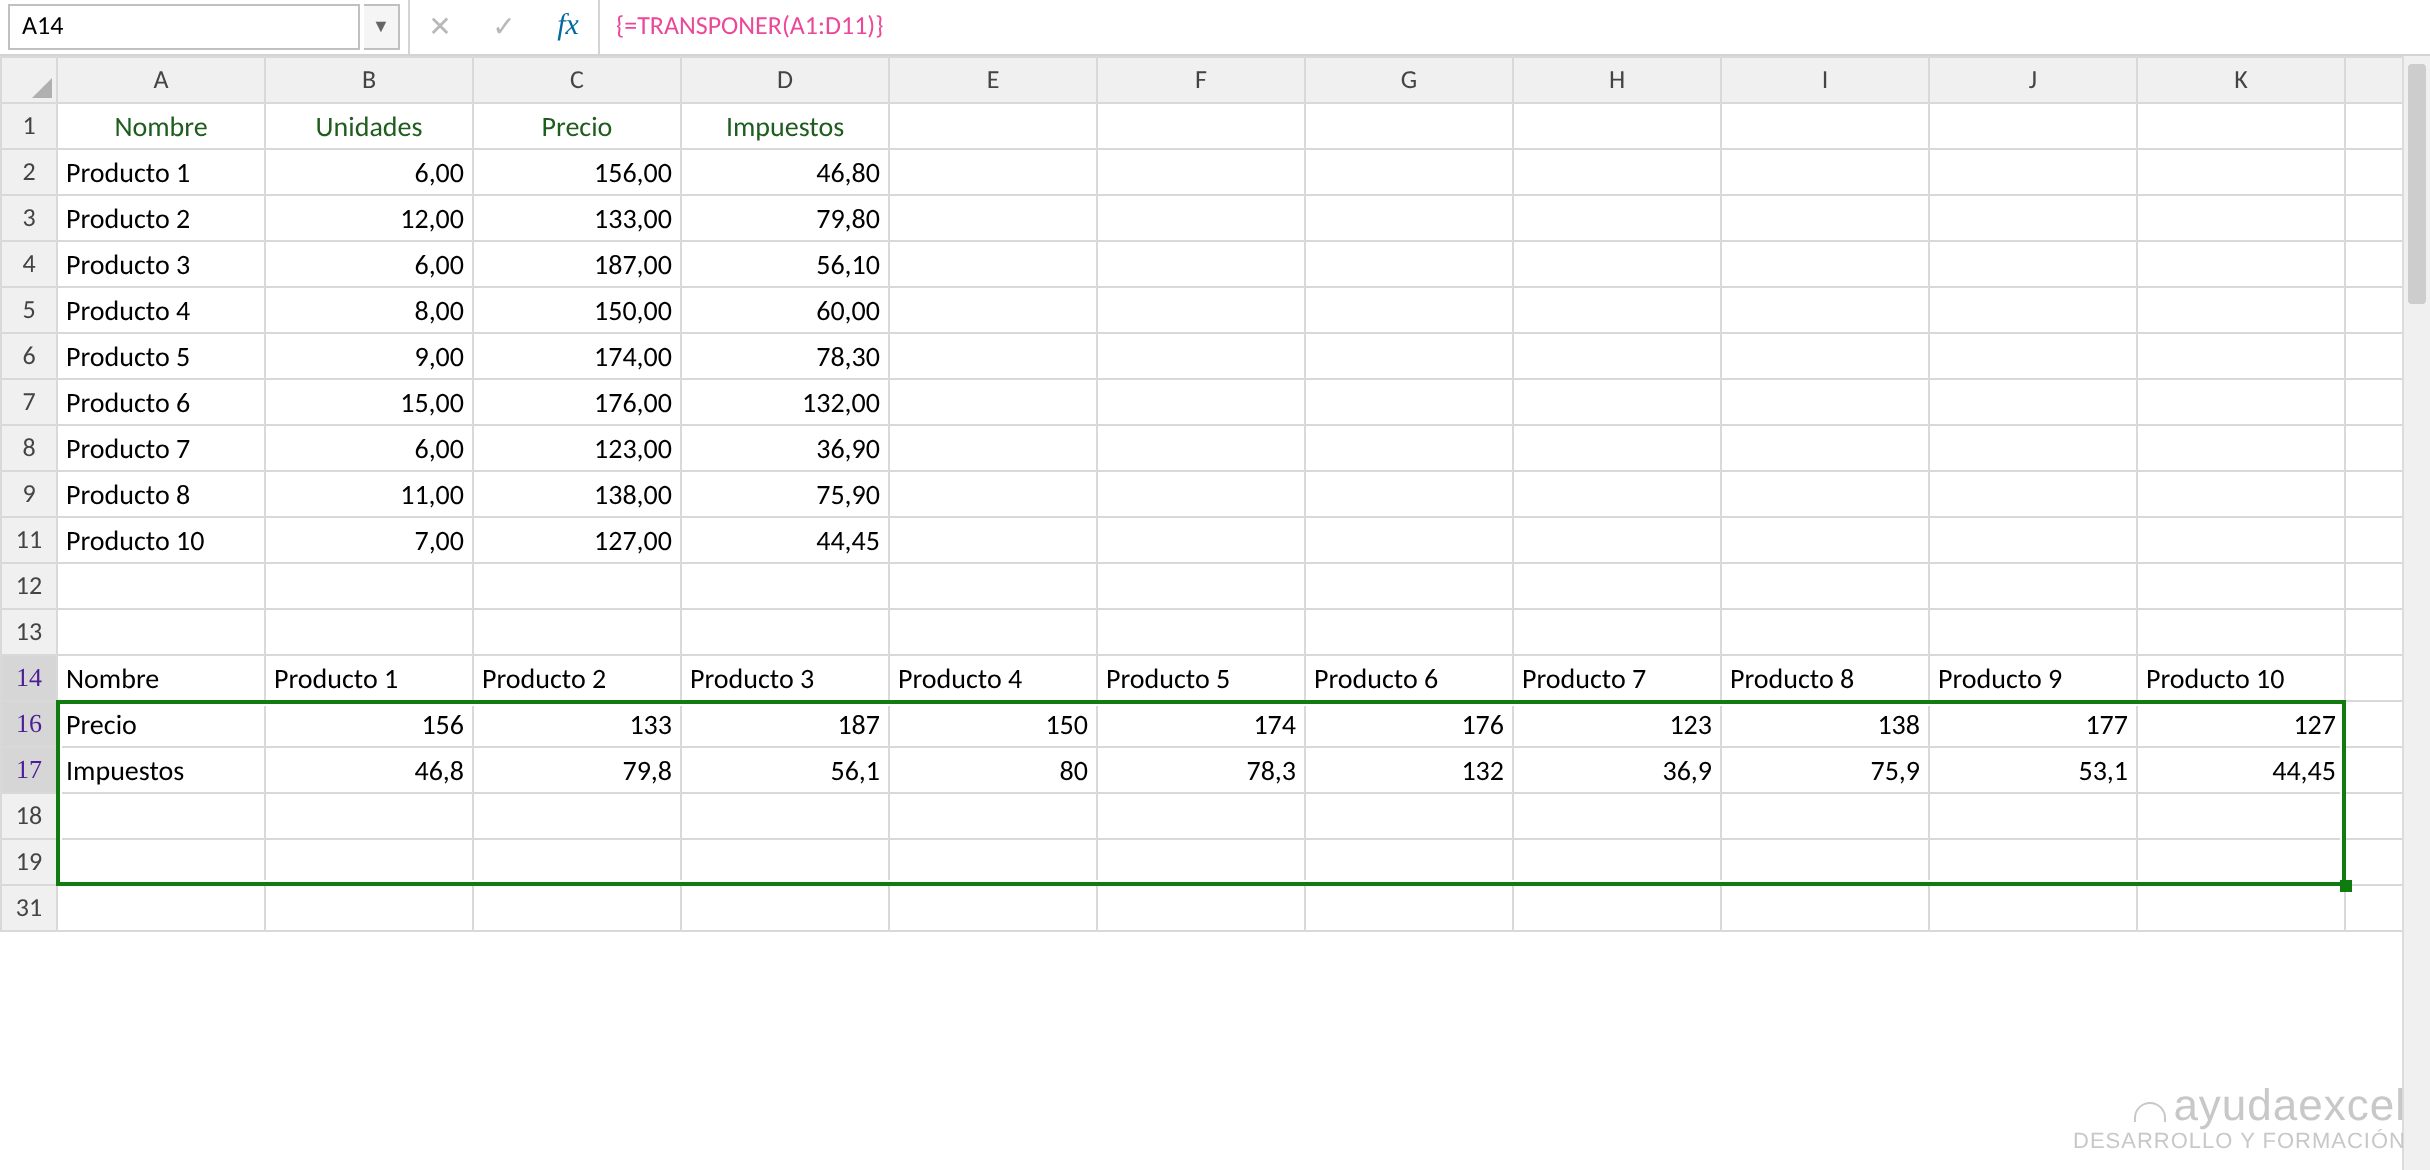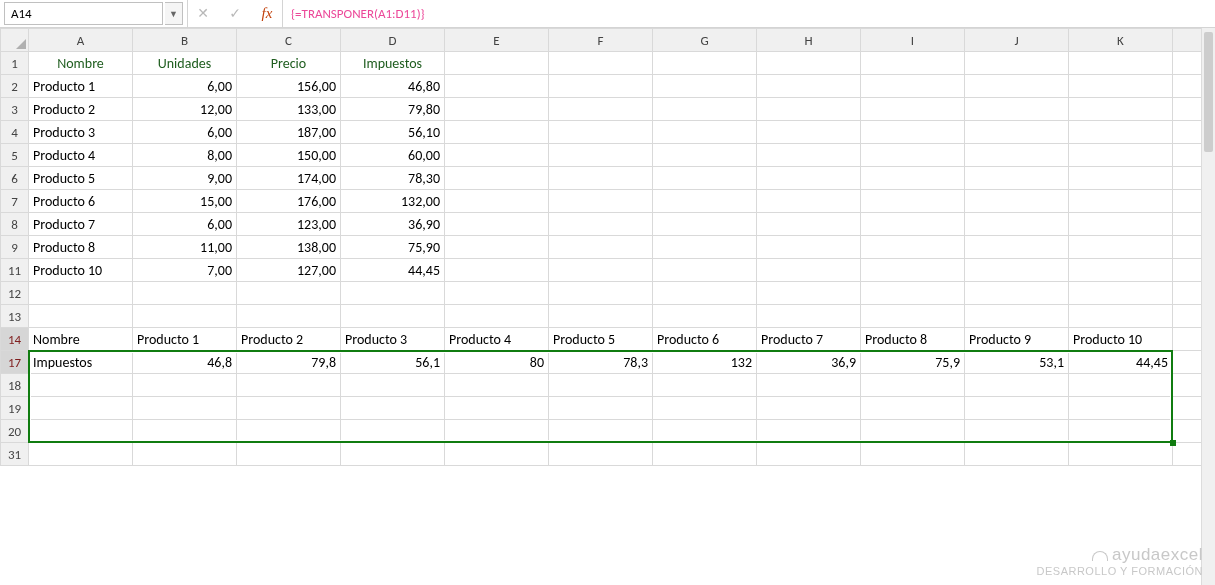--- a/index.html
+++ b/index.html
@@ -19,21 +19,21 @@
   .formula-bar {
     display: flex;
     align-items: stretch;
     height: 28px;
     border-bottom: 1px solid #d4d4d4;
     background: #ffffff;
   }
   .name-box-wrap {
     display: flex;
     align-items: stretch;
-    width: 188px;
+    width: 205px;
     border-right: 1px solid #d4d4d4;
   }
   .name-box {
     flex: 1;
     border: 1px solid #c0c0c0;
     margin: 2px 2px 2px 4px;
     padding: 2px 6px;
     font-size: 13px;
     display: flex;
     align-items: center;
@@ -56,21 +56,21 @@
     align-items: center;
     padding: 0 6px;
     gap: 14px;
     border-right: 1px solid #d4d4d4;
     color: #b8b8b8;
   }
   .fb-btn { width: 18px; text-align: center; }
   .fb-fx {
     font-style: italic;
     font-family: "Times New Roman", serif;
-    color: #c2410c;
+    color: #0369a1;
     font-size: 15px;
   }
   .formula-input {
     flex: 1;
     display: flex;
     align-items: center;
     padding: 0 8px;
     font-size: 13px;
     color: #ec4899;
   }
@@ -111,21 +111,21 @@
     right:2px;
     bottom:2px;
     border:5px solid transparent;
     border-bottom-color:#b0b0b0;
     border-right-color:#b0b0b0;
   }
   th.colhdr { height: 22px; }
   th.rowhdr { width: 28px; text-align: center; }
 
   
-  th.rowhdr.sel { background: #d6d6d6; color:#7f1d1d; }
+  th.rowhdr.sel { background: #d6d6d6; color:#4c1d95;font-family:Liberation Serif, serif; }
 
   
   .cA,.cB,.cC,.cD,.cE,.cF,.cG,.cH,.cI,.cJ,.cK { width: 104px; }
 
   
   td.hdrcell {
     background: #c6e0b4;
     font-weight: bold;
     text-align: center;
     color: #1f5d1f;
@@ -162,21 +162,21 @@
     right:12px;
     bottom:8px;
     color:#c8c8c8;
     font-size:11px;
     text-align:right;
     line-height:1.1;
     font-family: Arial, sans-serif;
     letter-spacing:0.5px;
   }
   .watermark .brand{
-    font-size:17px;
+    font-size:22px;
     font-weight:normal;
   }
   .watermark .ico{
     display:inline-block;
     width:16px;height:10px;
     border:1.5px solid #c8c8c8;
     border-bottom:none;
     border-radius:10px 10px 0 0;
     vertical-align:baseline;
     margin-right:4px;
@@ -444,20 +444,35 @@
     <td class="left selrange">Producto 4</td>
     <td class="left selrange">Producto 5</td>
     <td class="left selrange">Producto 6</td>
     <td class="left selrange">Producto 7</td>
     <td class="left selrange">Producto 8</td>
     <td class="left selrange">Producto 9</td>
     <td class="left selrange" id="cell-K14">Producto 10</td>
     <td></td>
         </tr>
   <tr>
+          <th class="rowhdr sel">16</th>
+    <td class="left selrange">Precio</td>
+    <td class="right selrange">156</td>
+    <td class="right selrange">133</td>
+    <td class="right selrange">187</td>
+    <td class="right selrange">150</td>
+    <td class="right selrange">174</td>
+    <td class="right selrange">176</td>
+    <td class="right selrange">123</td>
+    <td class="right selrange">138</td>
+    <td class="right selrange">177</td>
+    <td class="right selrange">127</td>
+    <td></td>
+        </tr>
+  <tr>
           <th class="rowhdr sel">17</th>
     <td class="left selrange">Impuestos</td>
     <td class="right selrange">46,8</td>
     <td class="right selrange">79,8</td>
     <td class="right selrange">56,1</td>
     <td class="right selrange">80</td>
     <td class="right selrange">78,3</td>
     <td class="right selrange">132</td>
     <td class="right selrange">36,9</td>
     <td class="right selrange">75,9</td>
@@ -490,35 +505,20 @@
           <td></td>
           <td></td>
           <td></td>
           <td></td>
           <td></td>
           <td></td>
           <td></td>
           <td></td>
         </tr>
   <tr>
-          <th class="rowhdr">20</th>
-          <td></td>
-          <td></td>
-          <td></td>
-          <td></td>
-          <td></td>
-          <td></td>
-          <td></td>
-          <td></td>
-          <td></td>
-          <td></td>
-          <td></td>
-          <td></td>
-        </tr>
-  <tr>
           <th class="rowhdr">31</th>
           <td></td>
           <td></td>
           <td></td>
           <td></td>
           <td></td>
           <td></td>
           <td></td>
           <td></td>
           <td></td>

